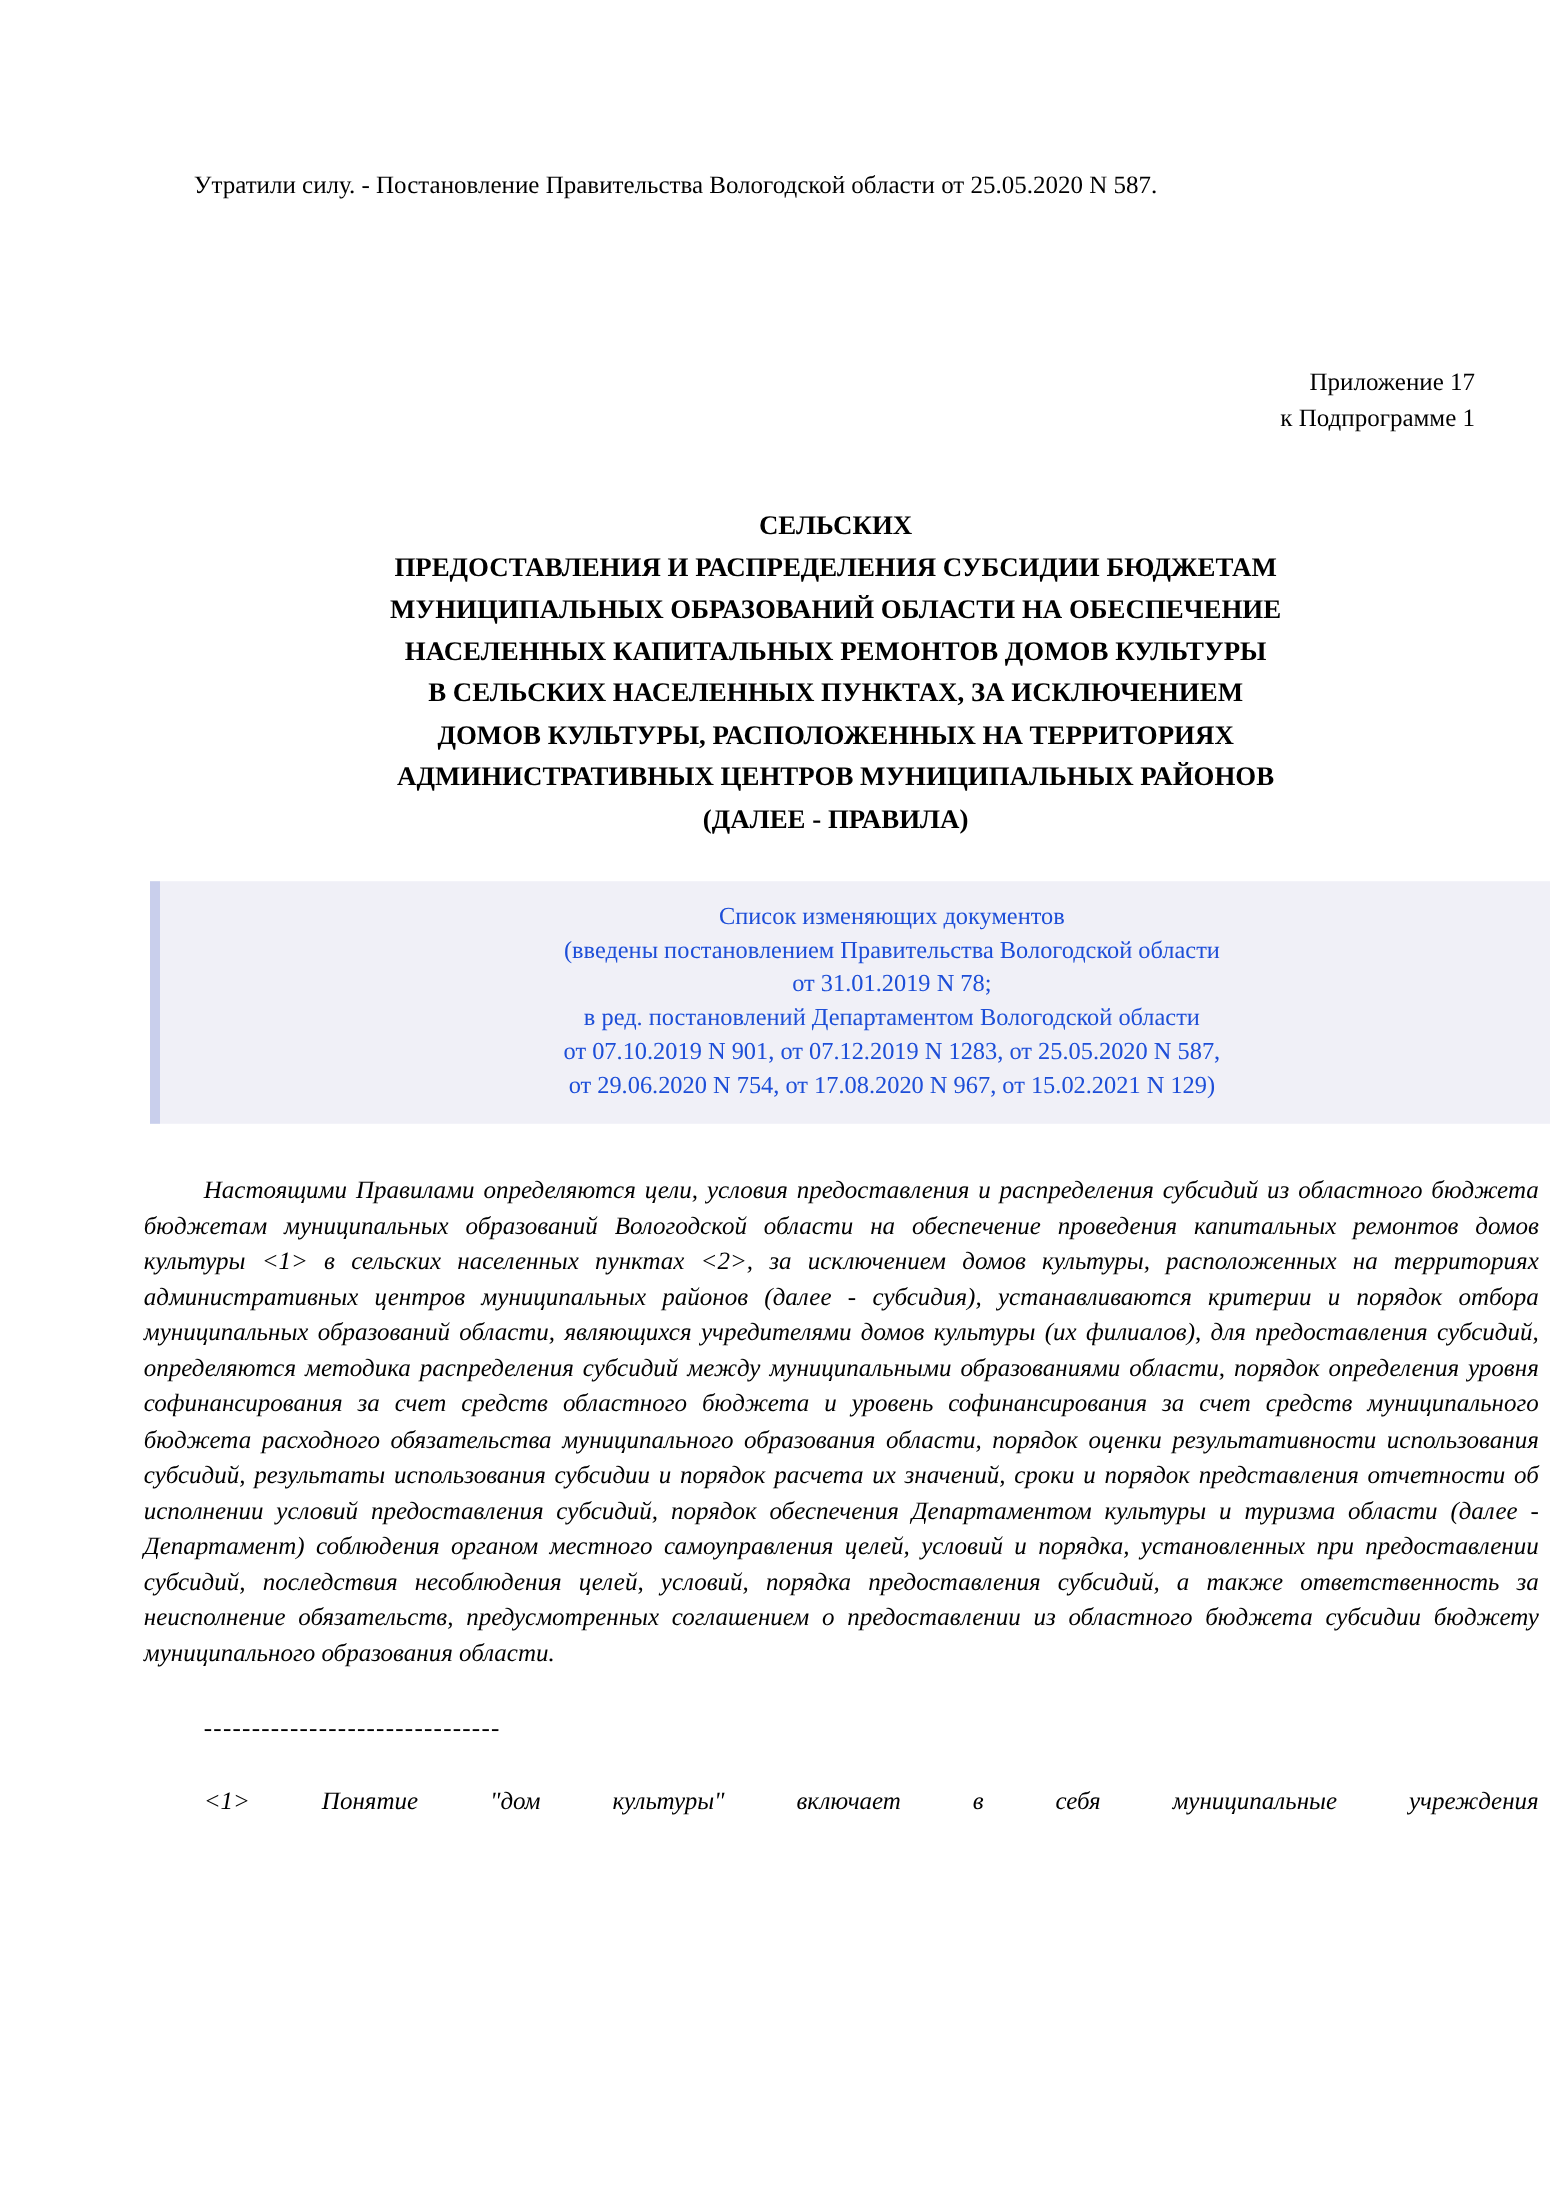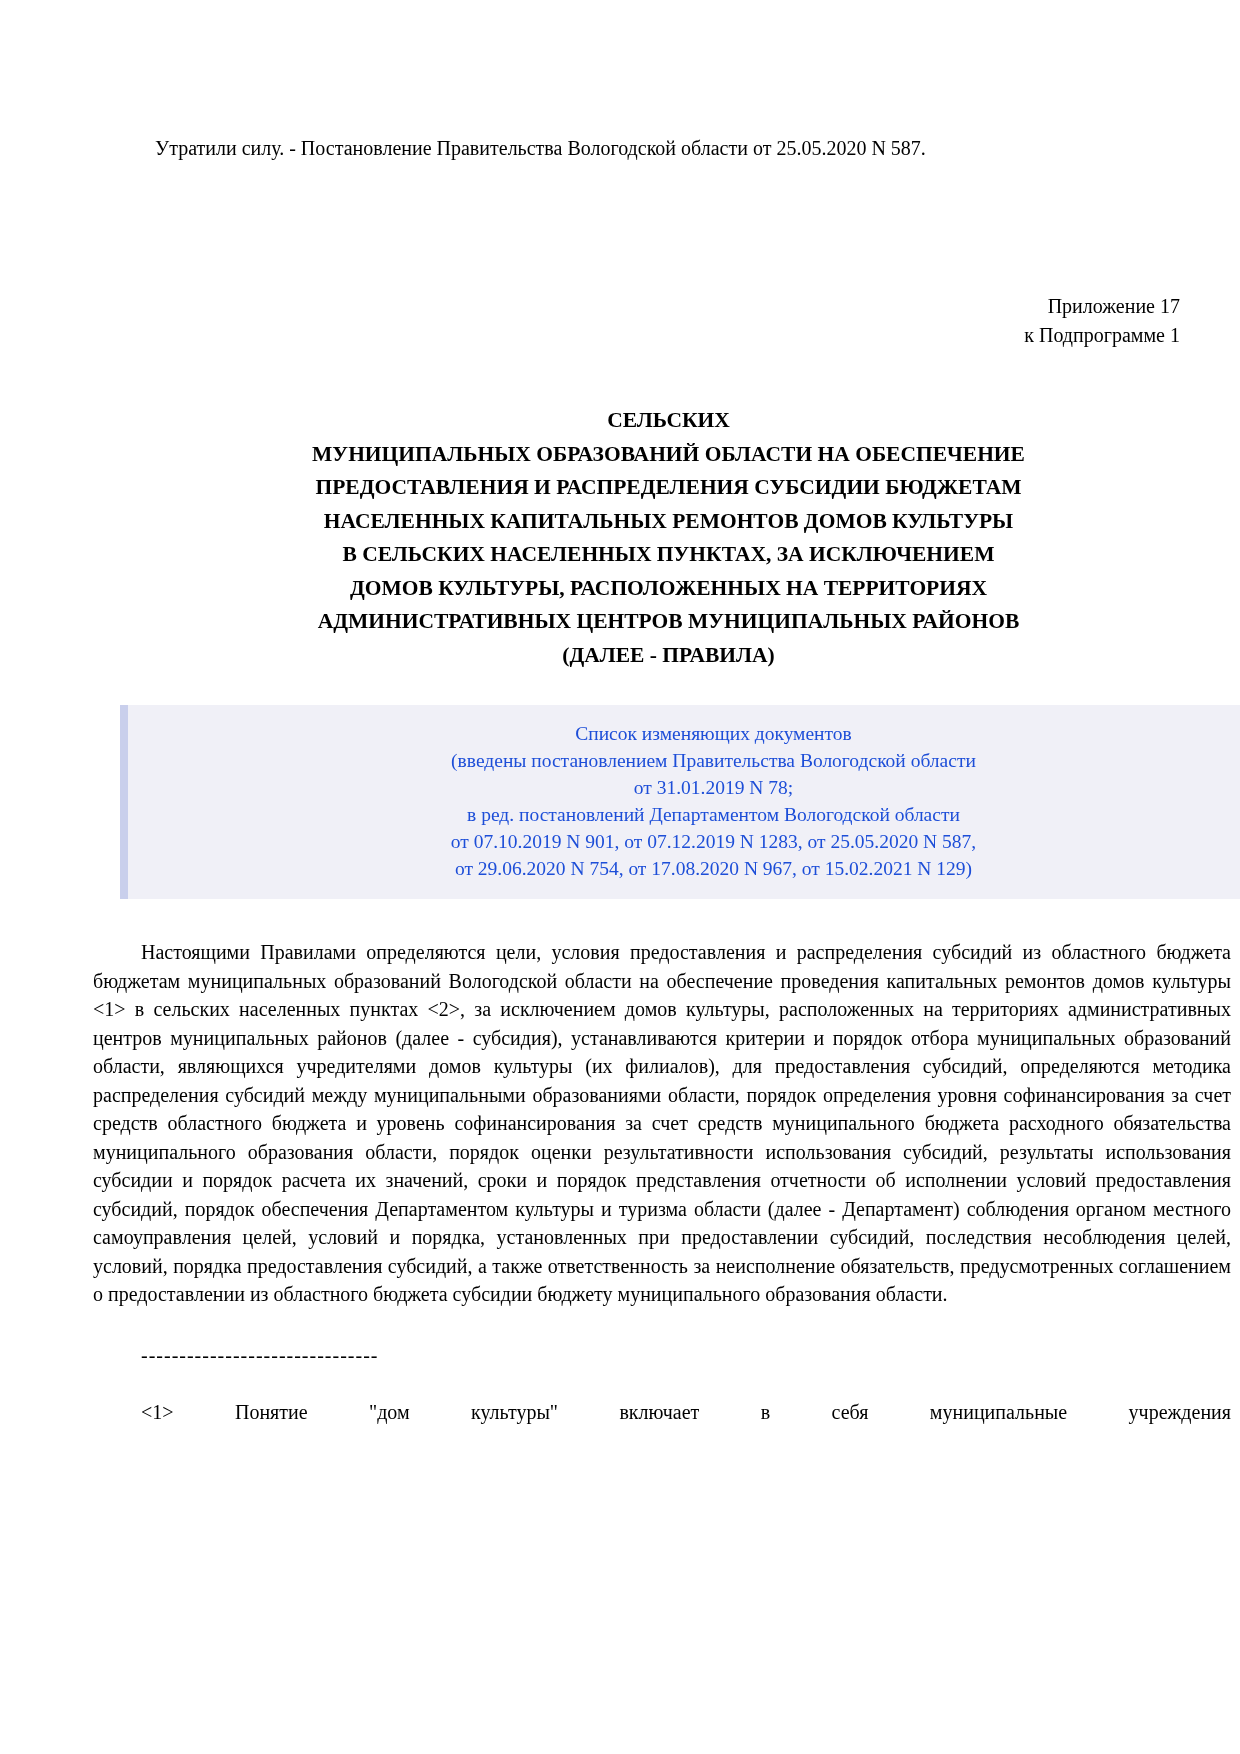--- a/index.html
+++ b/index.html
@@ -55,24 +55,25 @@
     background: #f0f0f7;
     padding: 15px 10px 17px 2px;
     text-align: center;
     font-size: 19.5px;
     line-height: 27px;
     color: #1d4ed8;
   }
   .body-block {
     position: absolute;
     top: 938px;
-    left: 93px;
+    left: 115px;
     right: 9px;
     font-size: 20px;
     line-height: 28.5px;
+    font-style: italic;
   }
   .body-block p {
     margin: 0;
     padding: 0;
   }
   .preamble {
     text-align: justify;
     text-indent: 48px;
   }
   .preamble-note {
@@ -97,22 +98,22 @@
 
   <div class="status-line">Утратили силу. - Постановление Правительства Вологодской области от 25.05.2020 N 587.</div>
 
   <div class="annex">
     <div>Приложение 17</div>
     <div>к Подпрограмме 1</div>
   </div>
 
   <div class="doc-title">
     <div>СЕЛЬСКИХ</div>
+    <div>ПРЕДОСТАВЛЕНИЯ И РАСПРЕДЕЛЕНИЯ СУБСИДИИ БЮДЖЕТАМ</div>
     <div>МУНИЦИПАЛЬНЫХ ОБРАЗОВАНИЙ ОБЛАСТИ НА ОБЕСПЕЧЕНИЕ</div>
-    <div>ПРЕДОСТАВЛЕНИЯ И РАСПРЕДЕЛЕНИЯ СУБСИДИИ БЮДЖЕТАМ</div>
     <div>НАСЕЛЕННЫХ КАПИТАЛЬНЫХ РЕМОНТОВ ДОМОВ КУЛЬТУРЫ</div>
     <div>В СЕЛЬСКИХ НАСЕЛЕННЫХ ПУНКТАХ, ЗА ИСКЛЮЧЕНИЕМ</div>
     <div>ДОМОВ КУЛЬТУРЫ, РАСПОЛОЖЕННЫХ НА ТЕРРИТОРИЯХ</div>
     <div>АДМИНИСТРАТИВНЫХ ЦЕНТРОВ МУНИЦИПАЛЬНЫХ РАЙОНОВ</div>
     <div>(ДАЛЕЕ - ПРАВИЛА)</div>
   </div>
 
   <div class="amend-box">
     <div>Список изменяющих документов</div>
     <div>(введены постановлением Правительства Вологодской области</div>

